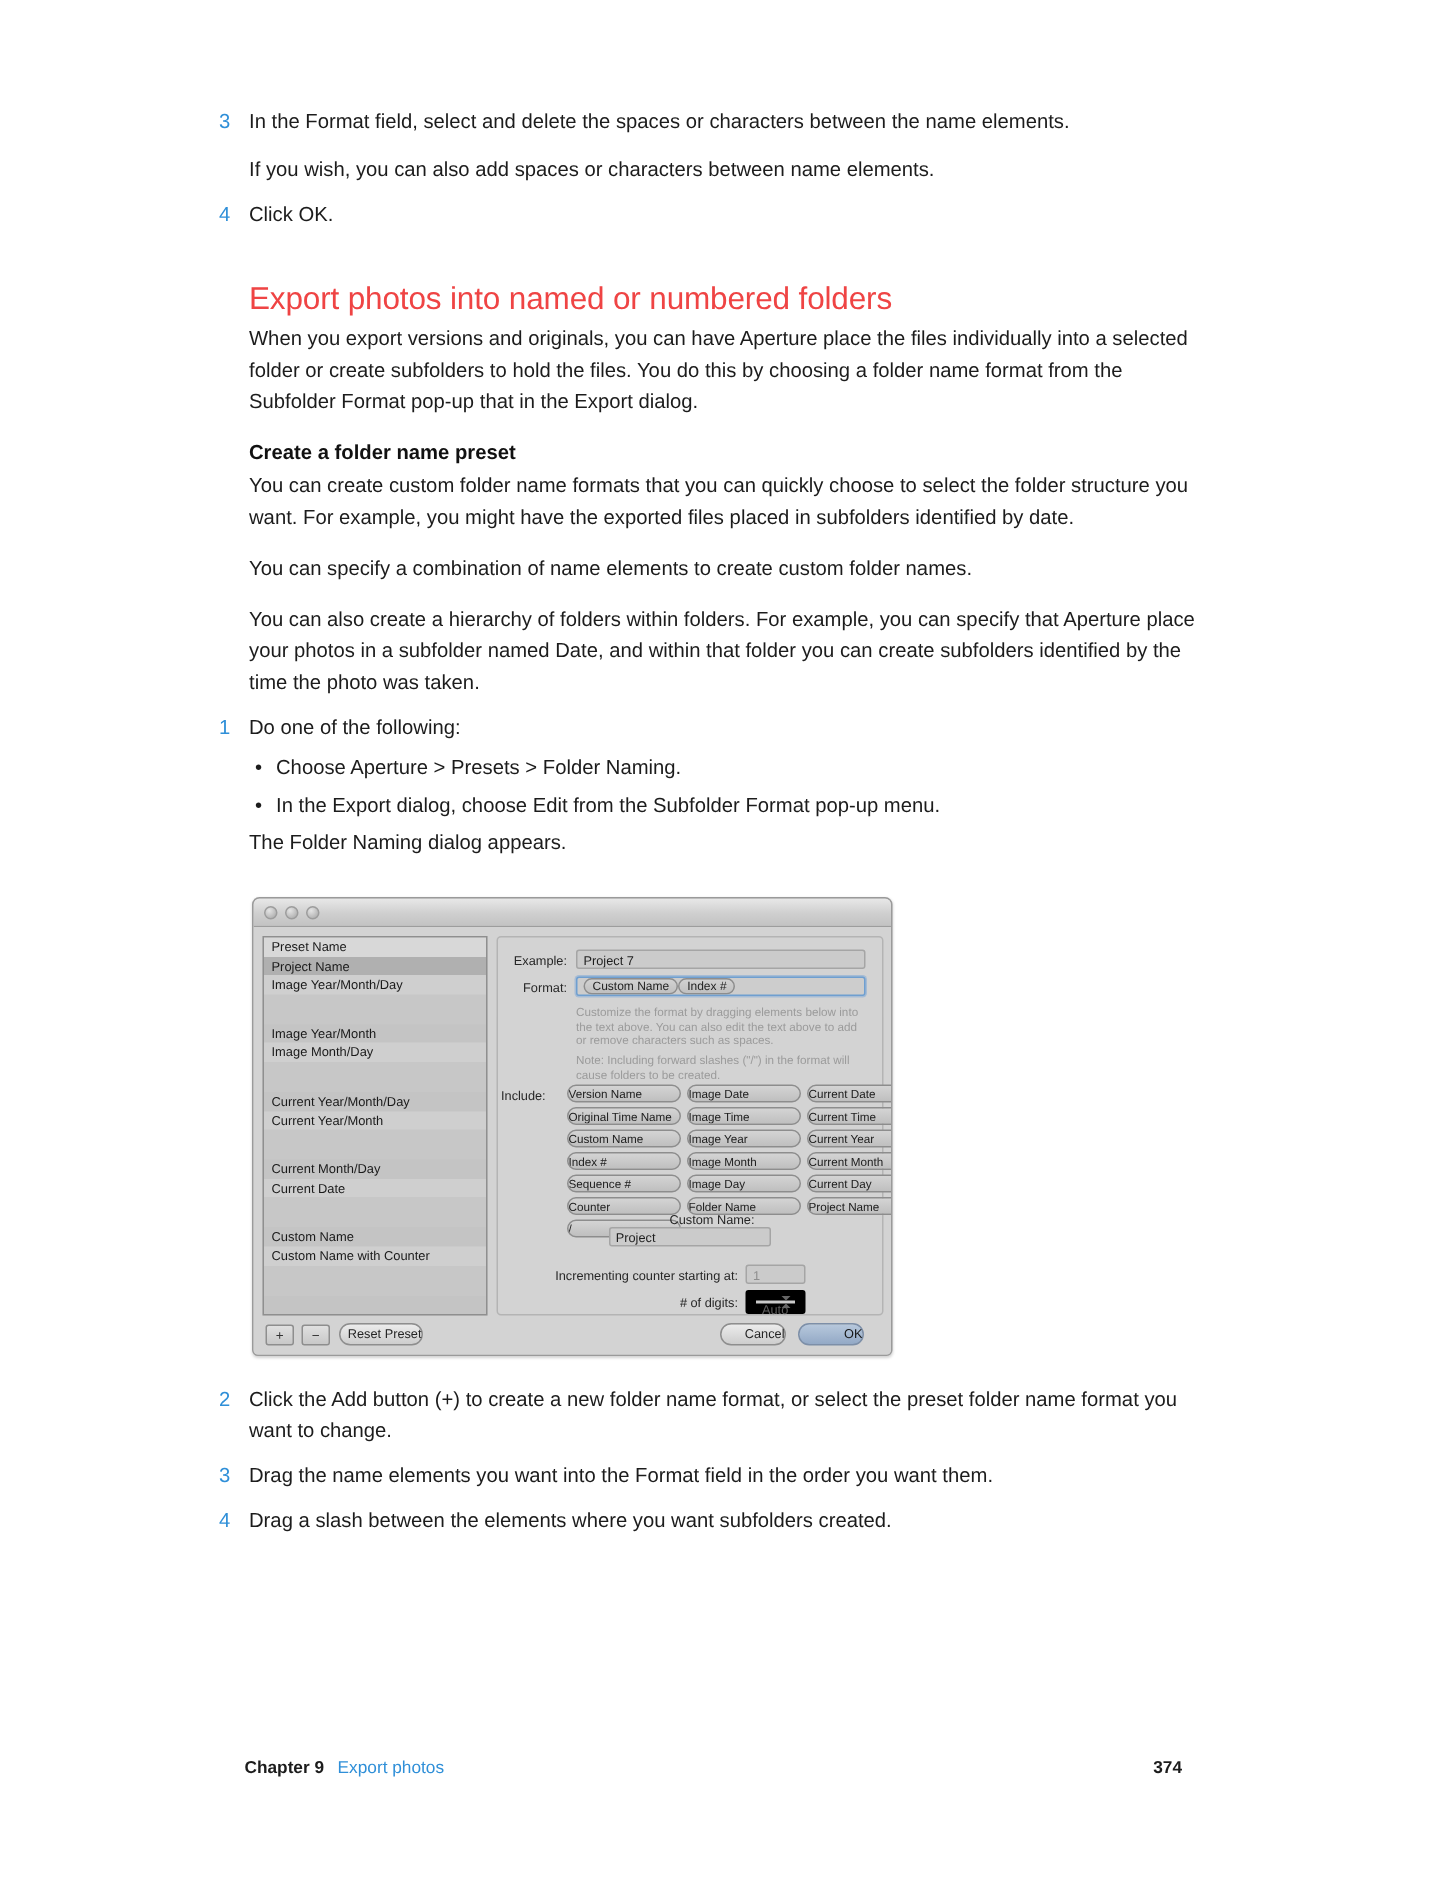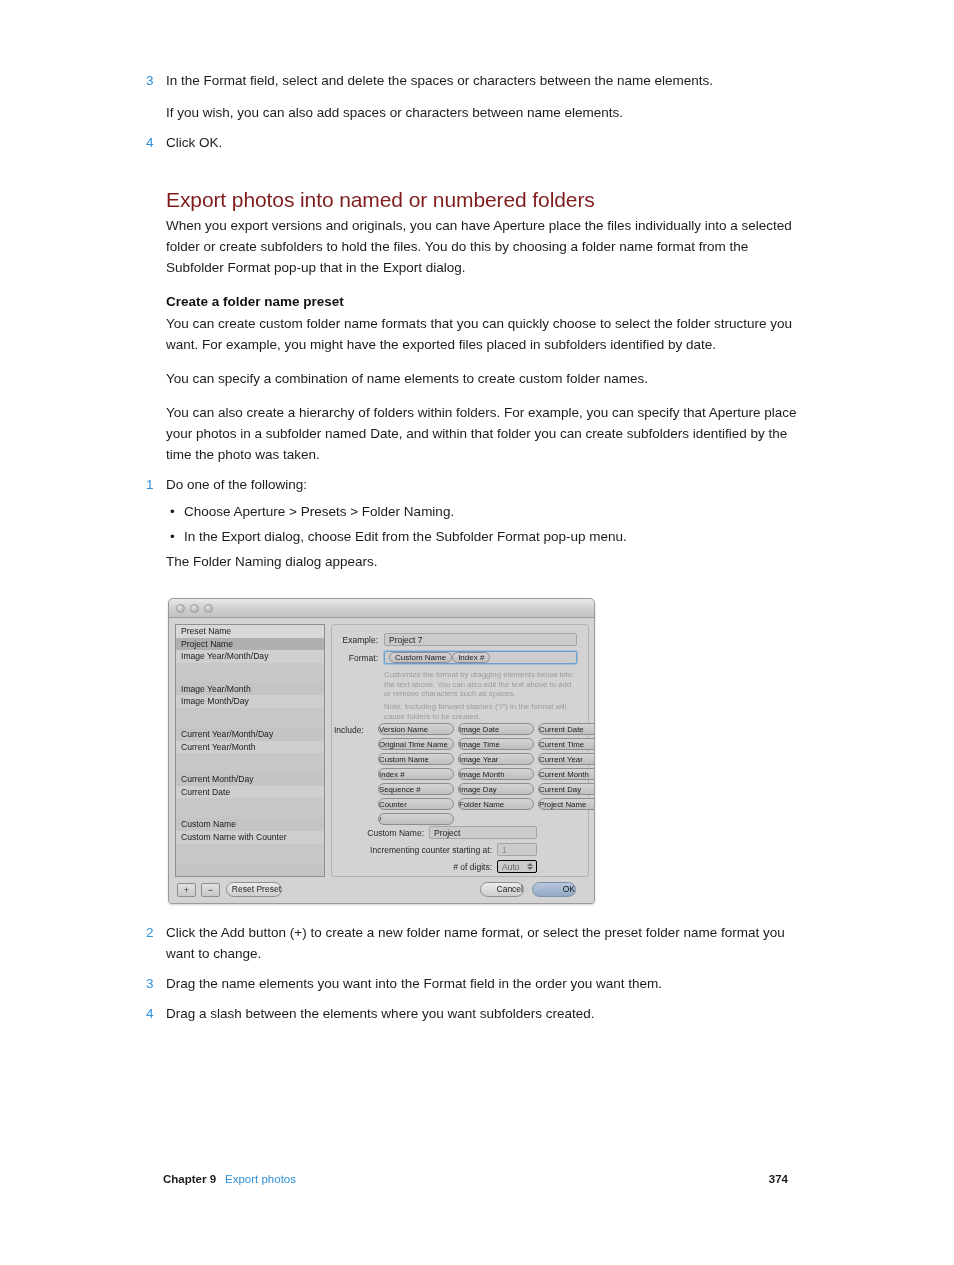--- a/index.html
+++ b/index.html
@@ -43,21 +43,21 @@
   .para {
     font-size: 13.5px;
     line-height: 21px;
     margin-left: 20px;
     color: #1c1c1c;
   }
   .gap-sm { height: 9px; }
   .gap-md { height: 13px; }
 
   h1.section {
-    color: #7f1d1d;
+    color: #ef4444;
     font-size: 21px;
     font-weight: 400;
     line-height: 26px;
     margin: 0 0 2px 20px;
     letter-spacing: -0.1px;
   }
   h2.subsection {
     font-size: 13.5px;
     font-weight: bold;
     line-height: 20px;
@@ -203,21 +203,21 @@
     color: #202020;
     line-height: 11px;
     height: 12px;
     white-space: nowrap;
     overflow: hidden;
   }
   .token-grid .gtok.empty { visibility: hidden; }
 
   .stepper {
     background: #cbcbcb;
-    border: 1px solid #000000;
+    border: 7px solid #000000;
     border-radius: 2px;
     font-size: 8.5px;
     color: #5f5f5f;
     height: 13px;
     line-height: 11px;
     padding: 1px 14px 1px 4px;
     position: relative;
     white-space: nowrap;
   }
   .stepper::after {
@@ -426,21 +426,21 @@
 
           <div class="gtok">Counter</div>
           <div class="gtok">Folder Name</div>
           <div class="gtok">Project Name</div>
 
           <div class="gtok">/</div>
           <div class="gtok empty"></div>
           <div class="gtok empty"></div>
         </div>
 
-        <div class="field-row" style="left:0; top:201px; width:250px;">
+        <div class="field-row" style="left:0; top:183px; width:250px;flex-direction:column;">
           <div class="field-label" style="width:92px">Custom Name:</div>
           <div class="textfield" style="margin-left:5px; width:108px;">Project</div>
         </div>
 
         <div class="field-row" style="left:0; top:218px; width:250px;">
           <div class="field-label" style="width:160px">Incrementing counter starting at:</div>
           <div class="textfield dim" style="margin-left:5px; width:40px;">1</div>
         </div>
 
         <div class="field-row" style="left:0; top:235px; width:250px;">

